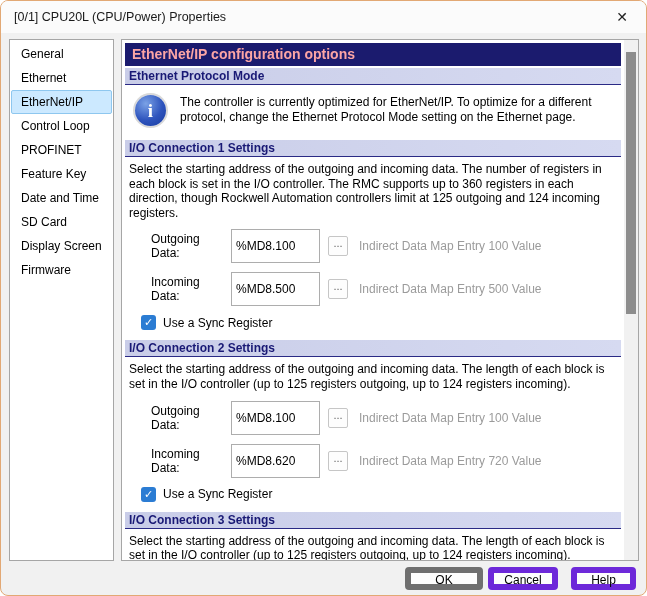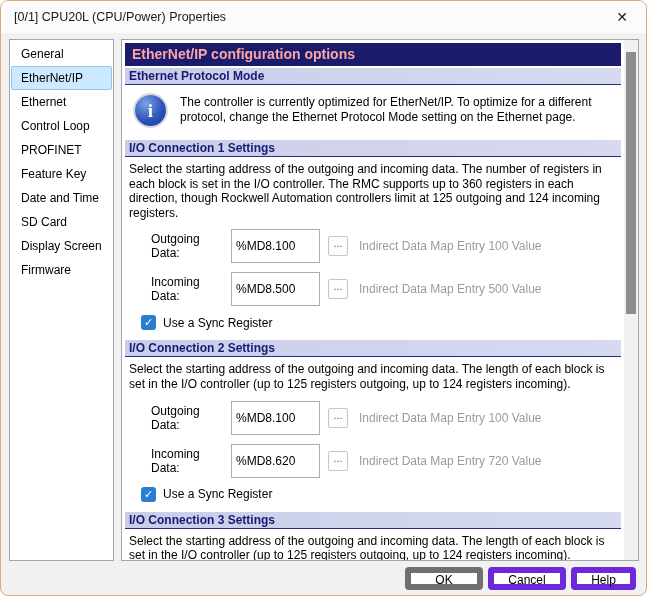--- a/index.html
+++ b/index.html
@@ -111,37 +111,37 @@
   }
 
   
   .footer-btn {
     position: absolute; top: 566px; height: 23px;
     background: #fdfdfd; border: 6px solid #6d28d9; border-radius: 4px;
     font-family: "Liberation Sans", sans-serif; font-size: 12px; color: #000;
     cursor: default;
   }
   .btn-ok { left: 404px; width: 78px; border-color: #6f6f6f; }
-  .btn-cancel { left: 487px; width: 78px; }
+  .btn-cancel { left: 487px; width: 70px; }
   .btn-help { left: 570px; width: 65px; }
 </style>
 </head>
 <body>
 
 <div class="window">
 
   <div class="titlebar">
     <span class="title">[0/1] CPU20L (CPU/Power) Properties</span>
     <span class="close">✕</span>
   </div>
 
   <div class="sidebar">
     <div class="side-item">General</div>
+    <div class="side-item">Ethernet</div>
     <div class="side-item selected">EtherNet/IP</div>
-    <div class="side-item">Ethernet</div>
     <div class="side-item">Control Loop</div>
     <div class="side-item">PROFINET</div>
     <div class="side-item">Feature Key</div>
     <div class="side-item">Date and Time</div>
     <div class="side-item">SD Card</div>
     <div class="side-item">Display Screen</div>
     <div class="side-item">Firmware</div>
   </div>
 
   <div class="content">

